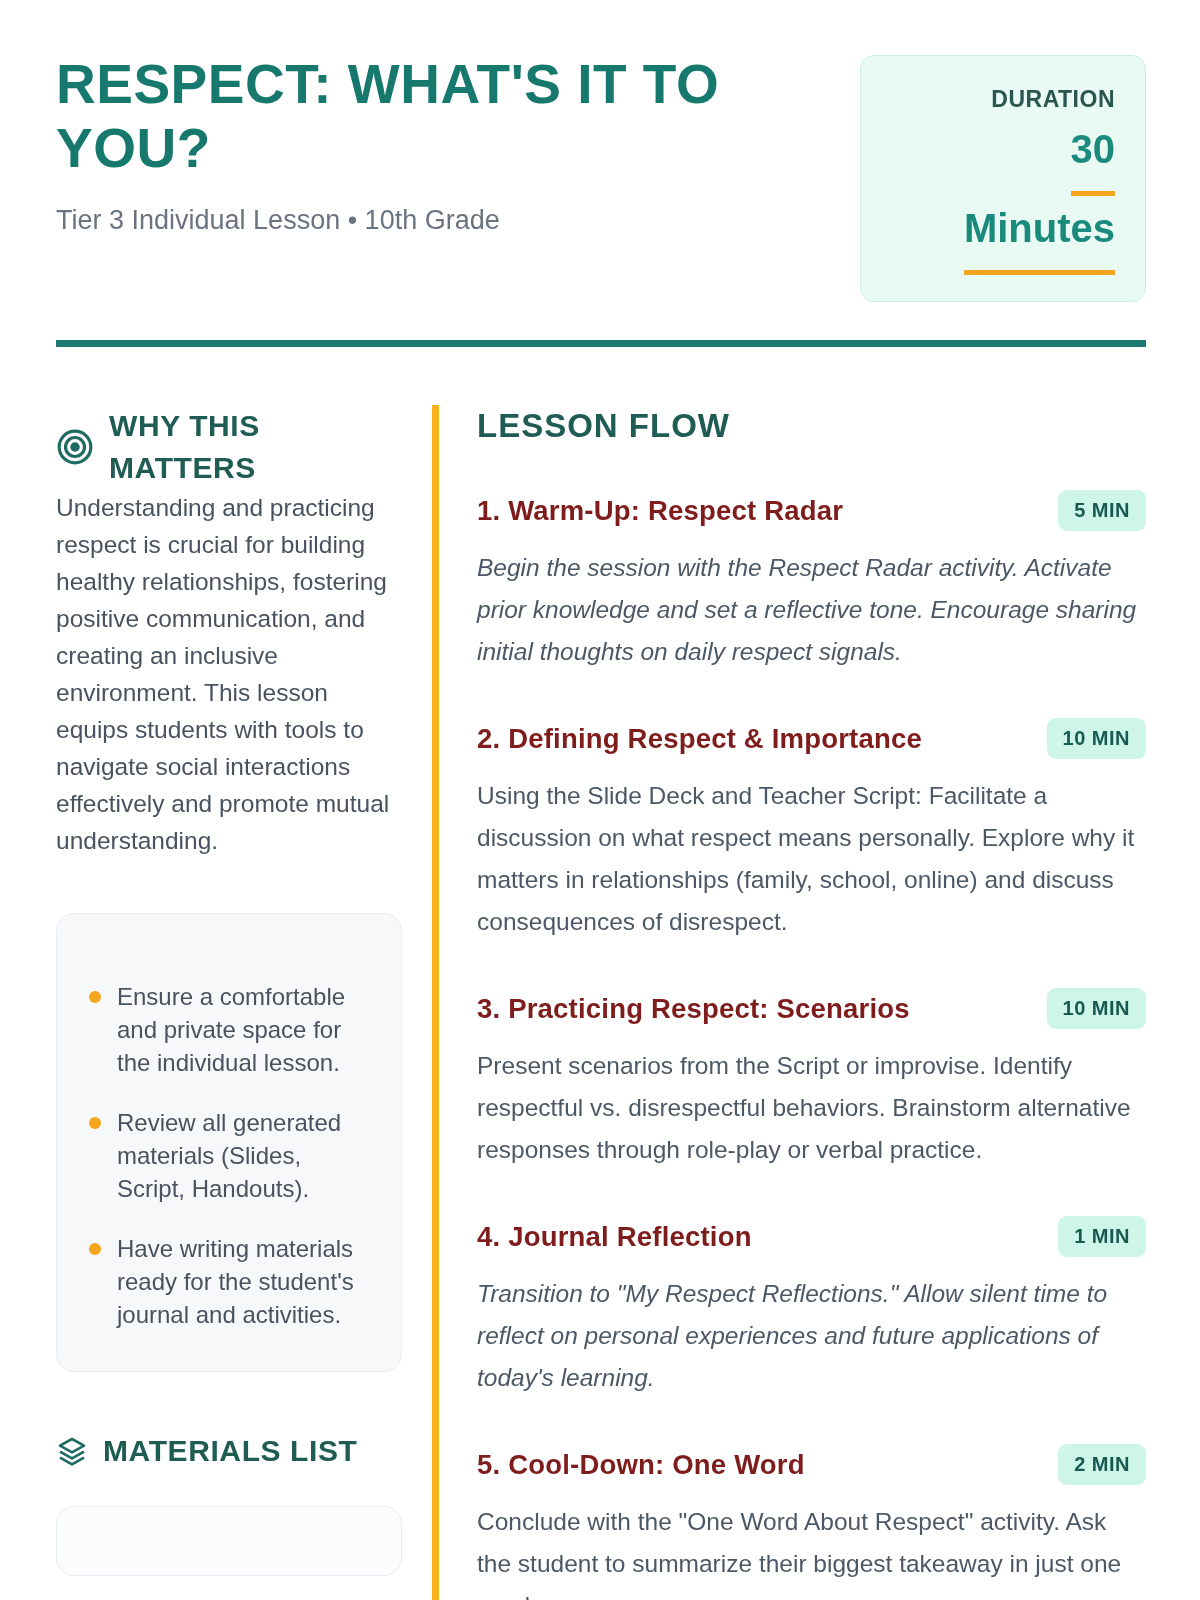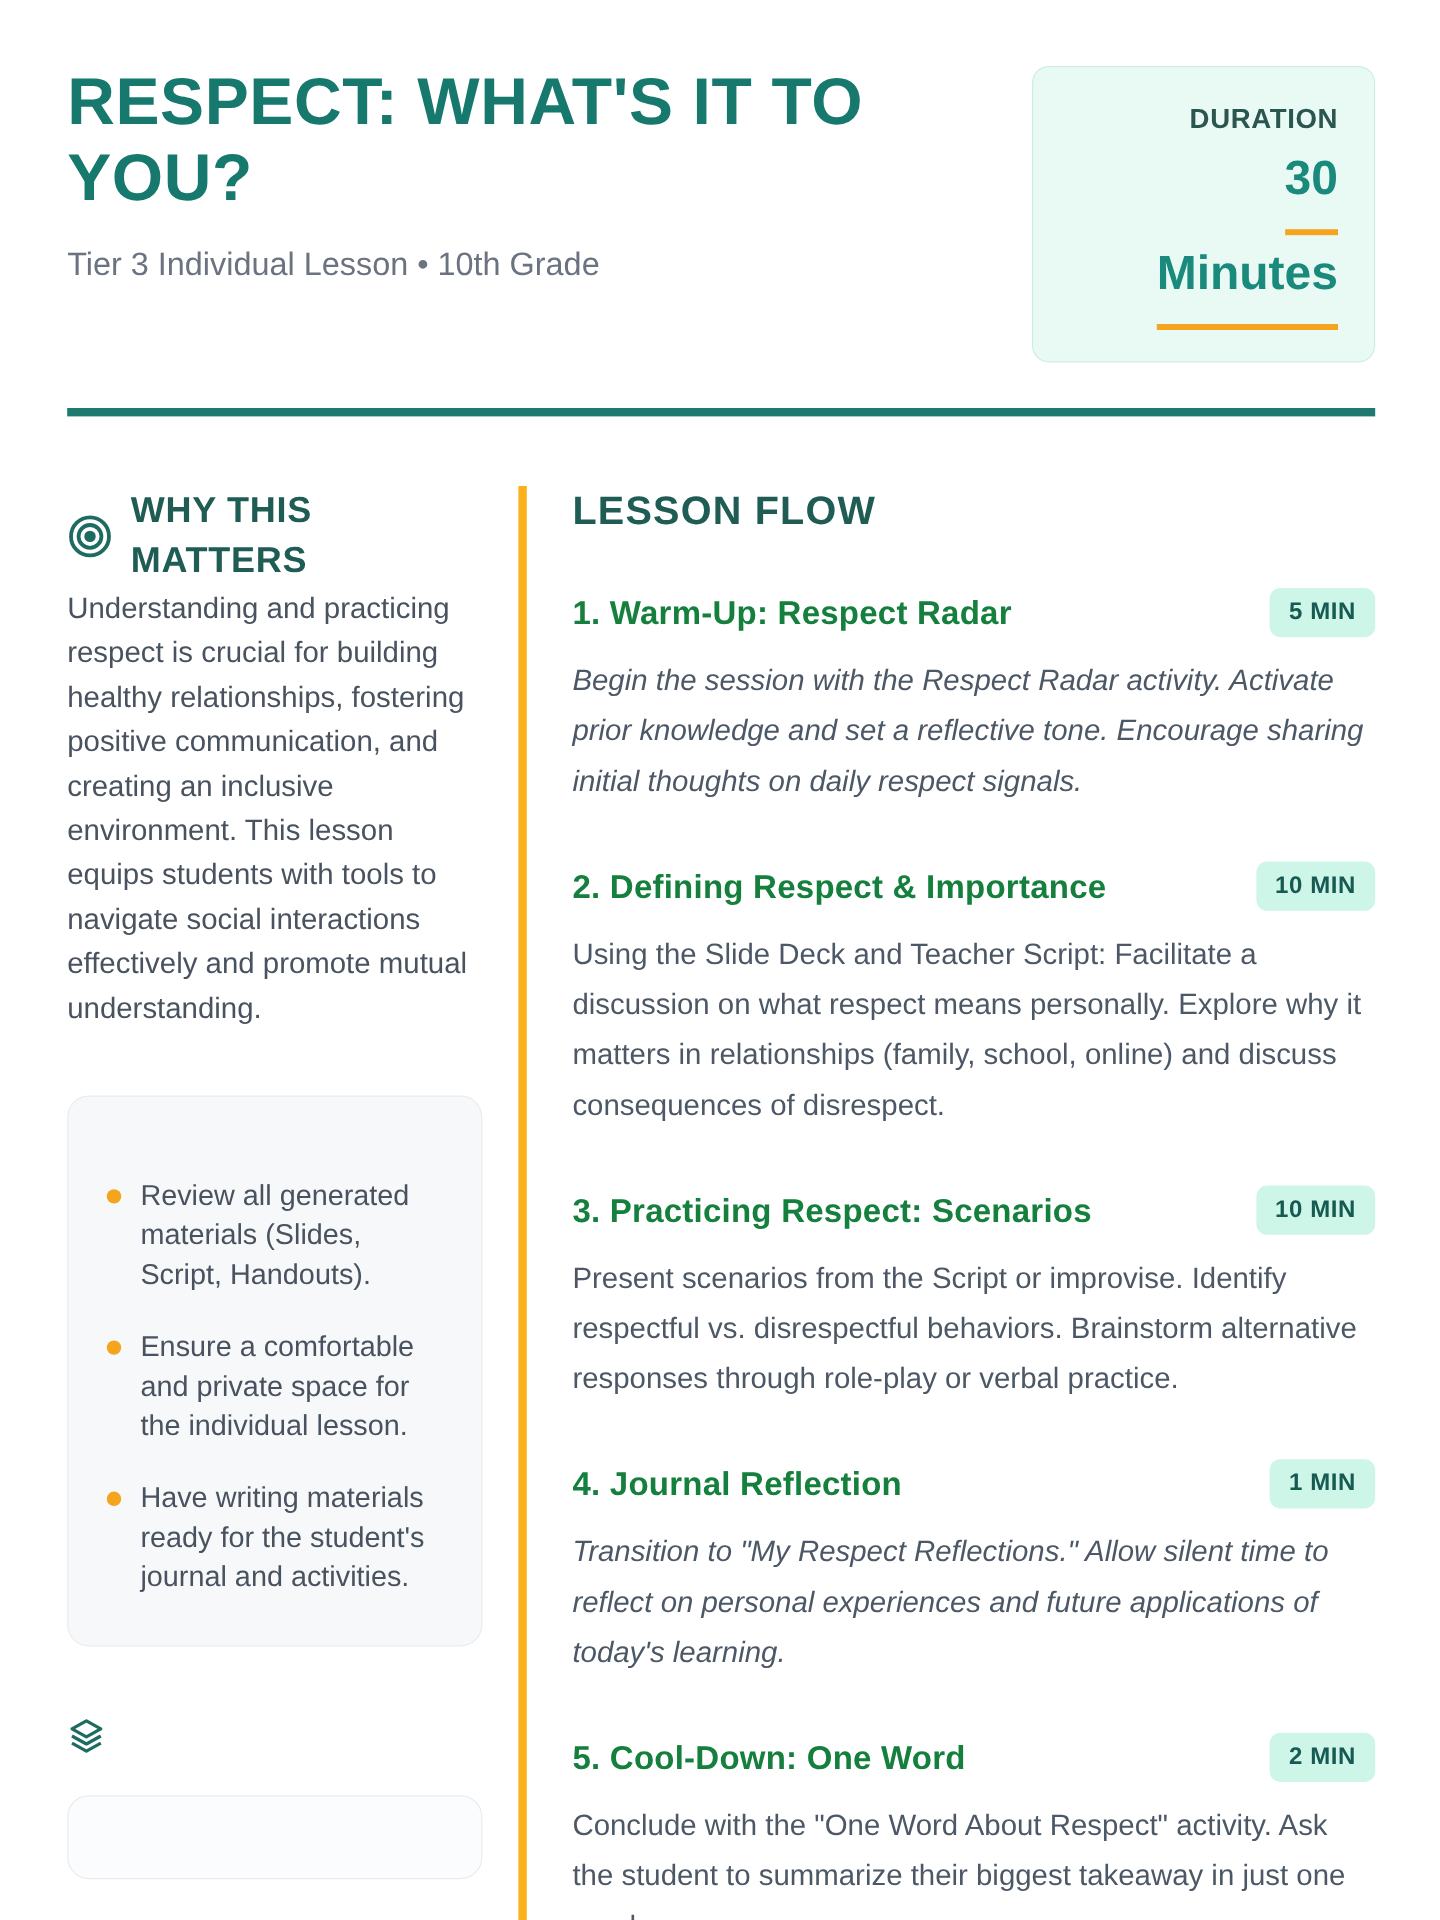--- a/index.html
+++ b/index.html
@@ -62,21 +62,21 @@
   .materials-card-sliver {
     margin-top: 34px; height: 70px; background: #FBFCFD;
     border: 1.5px solid #E9EBEF; border-radius: 18px;
   }
 
   
   .lesson-flow { border-left: 7px solid #FBB11C; padding: 2px 0 16px 38px; }
   .flow-heading { color: #1E5C54; font-size: 33px; font-weight: 700; letter-spacing: 1px; }
   .step { margin-top: 45px; }
   .step-header { display: flex; justify-content: space-between; align-items: center; }
-  .step-title { color: #15803d; font-size: 27.5px; font-weight: 700; letter-spacing: 0.2px; }
+  .step-title { color: #7f1d1d; font-size: 27.5px; font-weight: 700; letter-spacing: 0.2px; }
   .step-badge {
     background: #CDF5E8; color: #175A52; font-size: 20px; font-weight: 700;
     padding: 9px 16px; border-radius: 9px; letter-spacing: 0.5px; flex-shrink: 0; margin-left: 20px;
   }
   .step-desc { margin-top: 16px; font-size: 24.5px; line-height: 42px; color: #4D5866; max-width: 660px; }
   .step-desc.em { font-style: italic; }
 
   .icon { display: inline-flex; flex-shrink: 0; }
 </style>
 </head>
@@ -115,43 +115,44 @@
           </svg>
         </span>
         <span class="head-text">WHY THIS MATTERS</span>
       </div>
       <p class="why-body">Understanding and practicing respect is crucial for building healthy relationships, fostering positive communication, and creating an inclusive environment. This lesson equips students with tools to navigate social interactions effectively and promote mutual understanding.</p>
 
       <div class="prep-card">
         <ul class="prep-list" id="prep-list">
   <li class="prep-item">
     <span class="bullet-dot"></span>
-    <span class="prep-item-text">Review all generated materials (Slides, Script, Handouts).</span>
+    <span class="prep-item-text">Ensure a comfortable and private space for the individual lesson.</span>
   </li>
 
   <li class="prep-item">
     <span class="bullet-dot"></span>
-    <span class="prep-item-text">Ensure a comfortable and private space for the individual lesson.</span>
+    <span class="prep-item-text">Review all generated materials (Slides, Script, Handouts).</span>
   </li>
 
   <li class="prep-item">
     <span class="bullet-dot"></span>
     <span class="prep-item-text">Have writing materials ready for the student's journal and activities.</span>
   </li>
 </ul>
       </div>
 
       <div class="section-head materials-head">
         <span class="icon">
           <svg width="32" height="32" viewBox="0 0 24 24" fill="none" stroke="#1E6B62" stroke-width="2" stroke-linejoin="round">
             <path d="M12 3l9 5-9 5-9-5 9-5z"></path>
             <path d="M3 12.5l9 5 9-5"></path>
             <path d="M3 17l9 5 9-5"></path>
           </svg>
         </span>
+        <span class="head-text">MATERIALS LIST</span>
       </div>
       <div class="materials-card-sliver"></div>
 
     </div>
 
     <div class="right-col">
 
       <div class="lesson-flow">
         <h2 class="flow-heading">LESSON FLOW</h2>
         <div id="lesson-steps">

